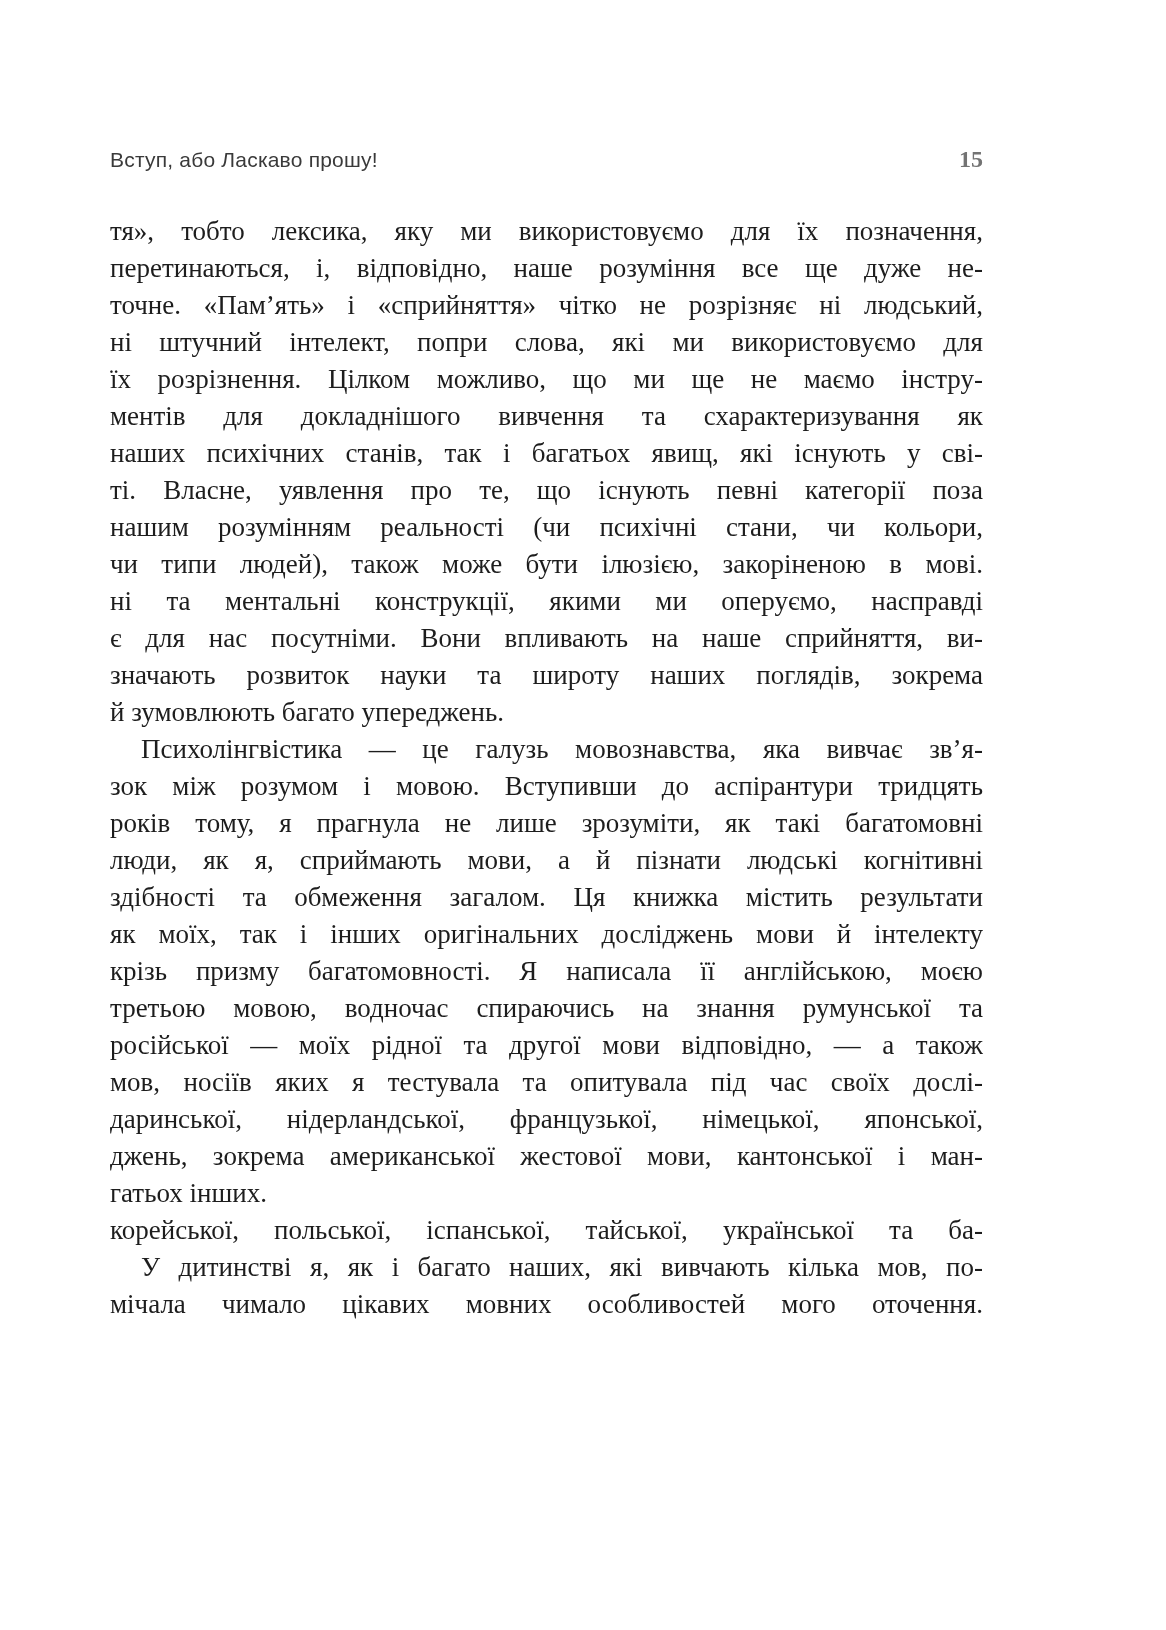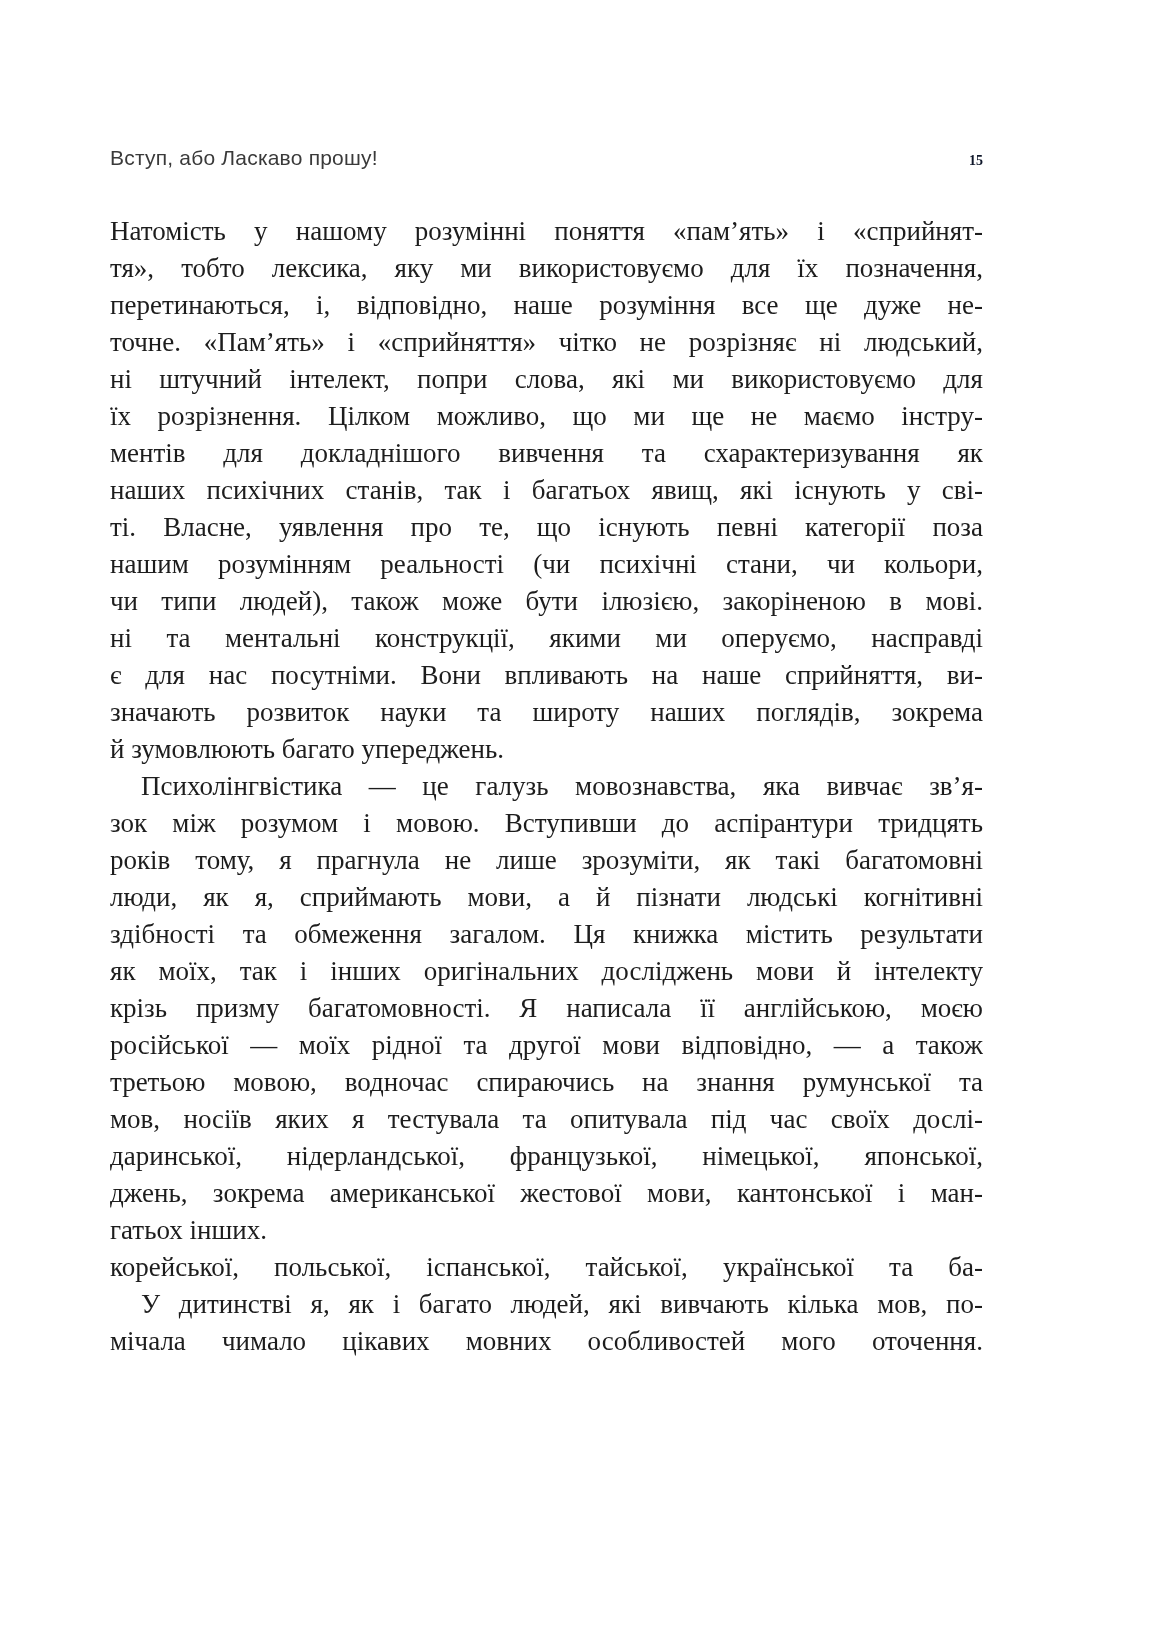--- a/index.html
+++ b/index.html
@@ -25,23 +25,23 @@
   }
   .running-header .title {
     font-family: "Liberation Sans", sans-serif;
     font-size: 21px;
     font-weight: 400;
     letter-spacing: 0.2px;
     color: #3a3a3a;
   }
   .running-header .page-num {
     font-family: "Liberation Serif", serif;
-    font-size: 14px;
+    font-size: 24px;
     font-weight: 700;
-    color: #0f172a;
+    color: #737373;
   }
   .body-text {
     position: absolute;
     top: 213px;
     left: 110px;
     width: 873px;
     font-family: "Liberation Serif", "DejaVu Serif", serif;
     font-size: 27px;
     line-height: 37px;
     color: #1d1d1d;
@@ -61,21 +61,20 @@
 
 <div class="page">
 
   <div class="running-header">
     <span class="title">Вступ, або Ласкаво прошу!</span>
     <span class="page-num">15</span>
   </div>
 
   <div class="body-text">
       <div class="paragraph">
-        <div class="line">Натомість у нашому розумінні поняття «пам’ять» і «сприйнят-</div>
         <div class="line">тя», тобто лексика, яку ми використовуємо для їх позначення,</div>
         <div class="line">перетинаються, і, відповідно, наше розуміння все ще дуже не-</div>
         <div class="line">точне. «Пам’ять» і «сприйняття» чітко не розрізняє ні людський,</div>
         <div class="line">ні штучний інтелект, попри слова, які ми використовуємо для</div>
         <div class="line">їх розрізнення. Цілком можливо, що ми ще не маємо інстру-</div>
         <div class="line">ментів для докладнішого вивчення та схарактеризування як</div>
         <div class="line">наших психічних станів, так і багатьох явищ, які існують у сві-</div>
         <div class="line">ті. Власне, уявлення про те, що існують певні категорії поза</div>
         <div class="line">нашим розумінням реальності (чи психічні стани, чи кольори,</div>
         <div class="line">чи типи людей), також може бути ілюзією, закоріненою в мові.</div>
@@ -85,27 +84,27 @@
         <div class="line last-left">й зумовлюють багато упереджень.</div>
       </div>
       <div class="paragraph">
         <div class="line first-indent">Психолінгвістика — це галузь мовознавства, яка вивчає зв’я-</div>
         <div class="line">зок між розумом і мовою. Вступивши до аспірантури тридцять</div>
         <div class="line">років тому, я прагнула не лише зрозуміти, як такі багатомовні</div>
         <div class="line">люди, як я, сприймають мови, а й пізнати людські когнітивні</div>
         <div class="line">здібності та обмеження загалом. Ця книжка містить результати</div>
         <div class="line">як моїх, так і інших оригінальних досліджень мови й інтелекту</div>
         <div class="line">крізь призму багатомовності. Я написала її англійською, моєю</div>
+        <div class="line">третьою мовою, водночас спираючись на знання румунської та</div>
         <div class="line">російської — моїх рідної та другої мови відповідно, — а також</div>
-        <div class="line">третьою мовою, водночас спираючись на знання румунської та</div>
         <div class="line">мов, носіїв яких я тестувала та опитувала під час своїх дослі-</div>
         <div class="line">даринської, нідерландської, французької, німецької, японської,</div>
         <div class="line">джень, зокрема американської жестової мови, кантонської і ман-</div>
         <div class="line last-left">гатьох інших.</div>
         <div class="line">корейської, польської, іспанської, тайської, української та ба-</div>
       </div>
       <div class="paragraph">
-        <div class="line first-indent">У дитинстві я, як і багато людей, які вивчають кілька мов, по-</div>
+        <div class="line first-indent">У дитинстві я, як і багато наших, які вивчають кілька мов, по-</div>
         <div class="line">мічала чимало цікавих мовних особливостей мого оточення.</div>
       </div>
     </div>
 
 </div>
 
 </body></html>

